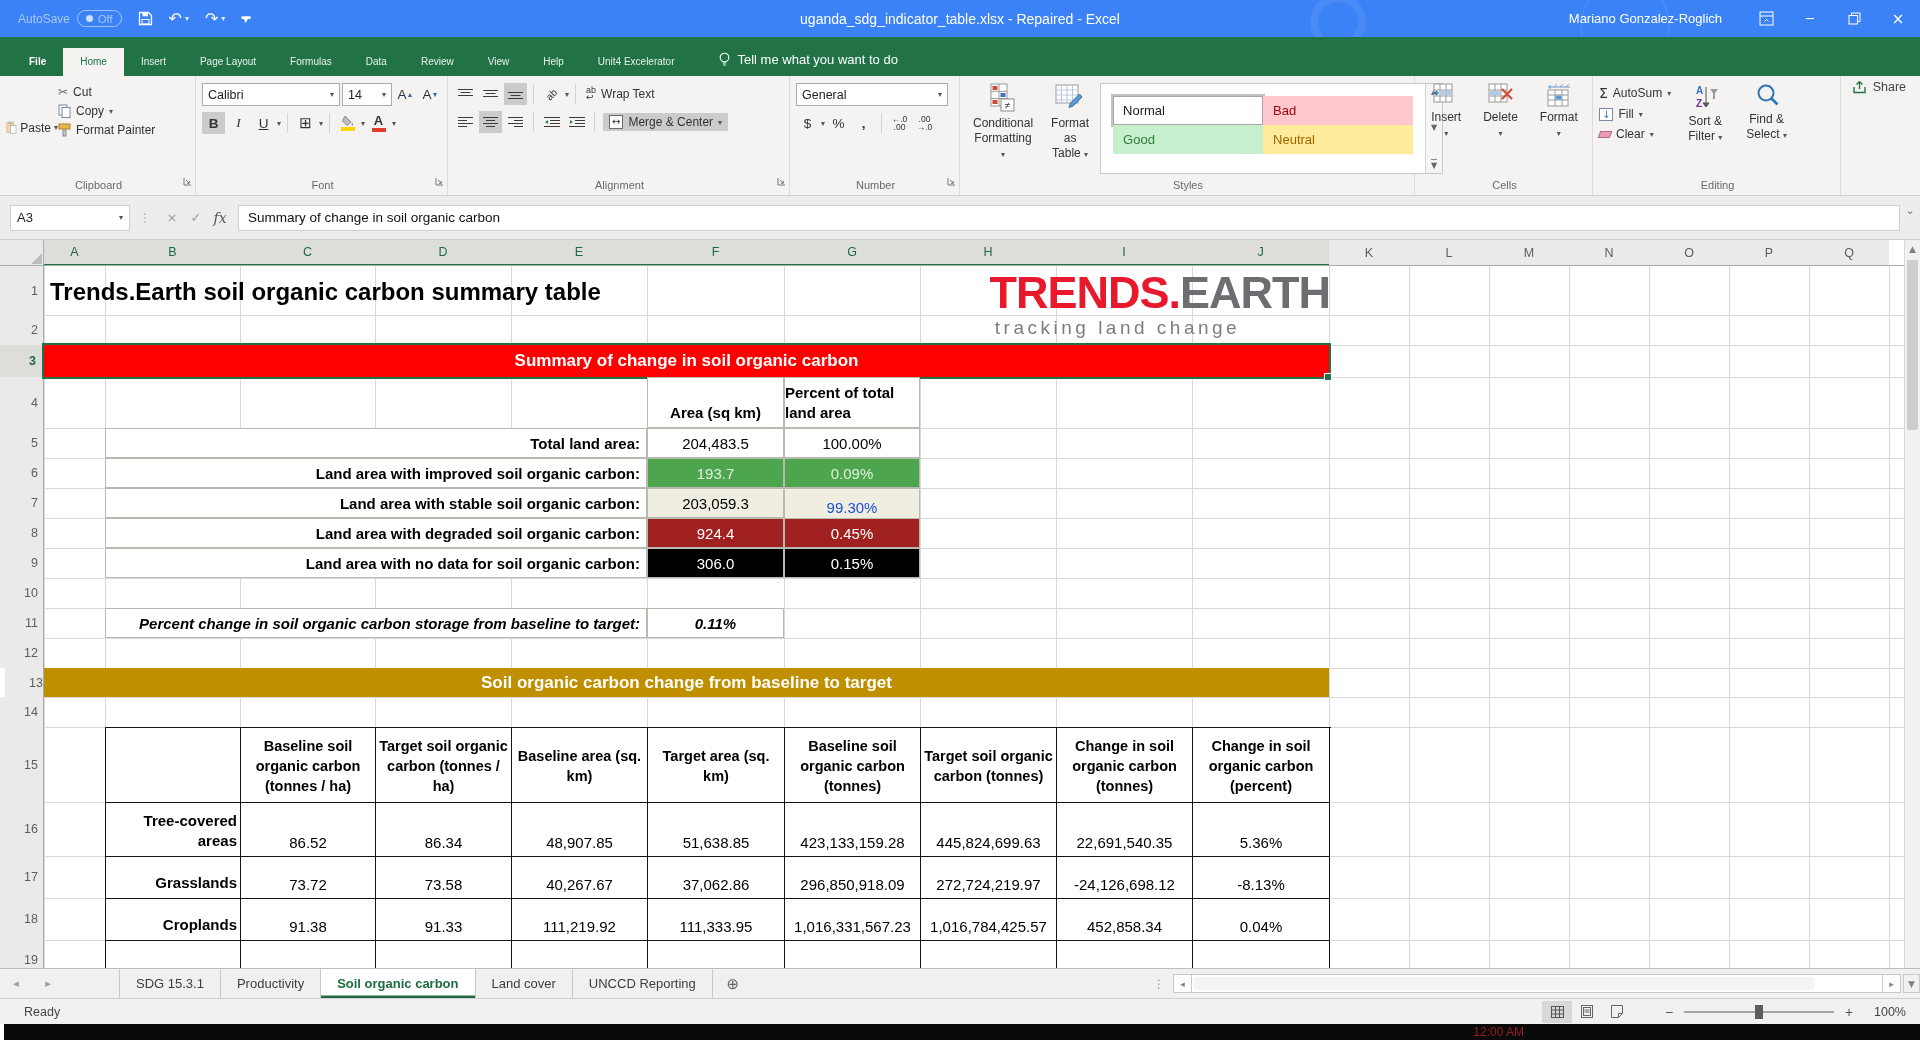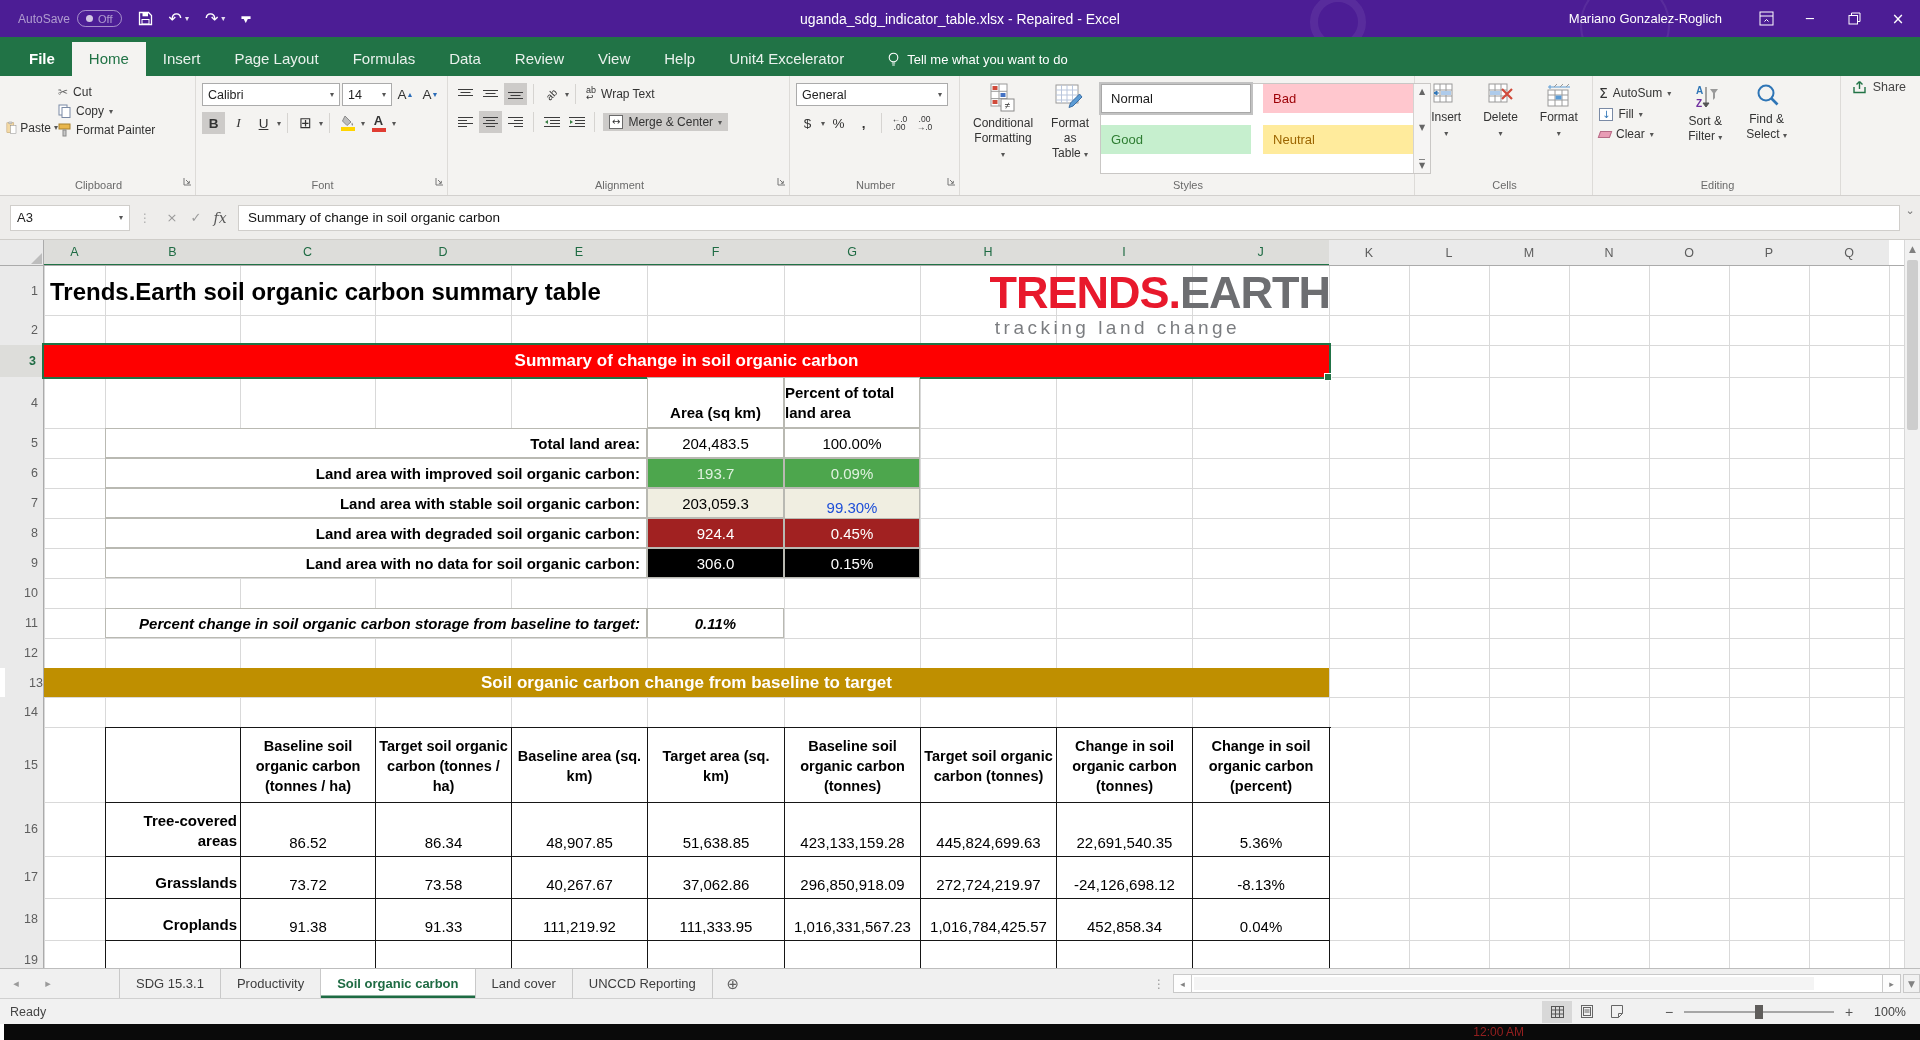--- a/index.html
+++ b/index.html
@@ -2,38 +2,38 @@
 <html><head>
 <meta charset="utf-8">
 <style>
   * { box-sizing: border-box; margin: 0; padding: 0; }
   html,body { width:1920px; height:1040px; overflow:hidden; }
   body { font-family:"Liberation Sans", sans-serif; background:#fff; }
   #app { position:relative; width:1920px; height:1040px; overflow:hidden; background:#fff; }
   .ico { font-family:"DejaVu Sans", sans-serif; }
 
   
-  .titlebar { position:absolute; top:0; left:0; width:1920px; height:37px; background:#4c1d95; color:#fff; }
+  .titlebar { position:absolute; top:0; left:0; width:1920px; height:37px; background:#3b82f6; color:#fff; }
   .tdeco1,.tdeco2 { position:absolute; border:2px solid rgba(255,255,255,.07); border-radius:50%; }
   .tdeco1 { width:90px; height:90px; left:1580px; top:-20px; }
   .tdeco2 { width:56px; height:56px; left:1310px; top:-6px; border-width:8px; }
   .qat { position:absolute; left:18px; top:0; height:37px; display:flex; align-items:center; gap:16px; }
   .autosave { display:flex; align-items:center; gap:7px; font-size:12px; color:rgba(255,255,255,.55); }
   .as-pill { border:1px solid rgba(255,255,255,.5); border-radius:10px; height:17px; display:flex; align-items:center; gap:5px; padding:0 8px; font-size:11px; }
   .as-dot { width:7px; height:7px; border-radius:50%; background:rgba(255,255,255,.75); }
   .qbtn { display:flex; align-items:center; font-size:16px; color:#fff; gap:1px; }
   .qdd { font-size:8px; color:rgba(255,255,255,.85); margin-left:2px; }
   .wtitle { position:absolute; left:0; right:0; top:0; height:37px; display:flex; align-items:center; justify-content:center; font-size:14px; color:#fff; }
   .tright { position:absolute; right:0; top:0; height:37px; display:flex; align-items:center; }
   .uname { font-size:13px; margin-right:22px; color:#fff; }
   .wbtn { width:44px; height:37px; display:flex; align-items:center; justify-content:center; font-size:13px; color:#fff; }
 
   
   .rtabs { position:absolute; top:37px; left:0; width:1920px; height:39px; background:#217346; display:flex; align-items:flex-end; padding-left:12px; }
-  .rtab { padding:8px 17px 9px; font-size:15px; color:#e9f1ec; white-space:nowrap; }
+  .rtab { padding:8px 17px 9px; font-size:10px; color:#e9f1ec; white-space:nowrap; }
   .rtab.file { font-weight:bold; color:#fff; }
   .rtab.active { background:#f4f3f1; color:#217346; }
   .tellme { display:flex; align-items:center; gap:7px; color:#fff; font-size:13px; padding:0 16px 9px 26px; }
   .share-top { position:absolute; right:14px; top:80px; display:flex; gap:6px; align-items:center; font-size:12.5px; color:#444; z-index:5; }
 
   
   .ribbon { position:absolute; top:76px; left:0; width:1920px; height:120px; background:#f4f3f1; border-bottom:1px solid #d2d0ce; display:flex; }
   .rgroup { position:relative; border-right:1px solid #dddbd8; display:flex; flex-direction:column; padding:5px 4px 0 6px; }
   .rbody { flex:1; display:flex; }
   .glabel { height:21px; display:flex; align-items:center; justify-content:center; font-size:11px; color:#6a6a6a; }
@@ -46,21 +46,21 @@
   .combo { background:#fff; border:1px solid #ababab; height:23px; display:flex; align-items:center; justify-content:space-between; padding:0 5px; font-size:12.5px; color:#222; }
   .dd { font-size:8px; color:#555; }
   .tbtn { min-width:23px; height:22px; display:flex; align-items:center; justify-content:center; font-size:13.5px; color:#333; padding:0 2px; }
   .pressed { background:#cdcbc9; }
   .vsep { width:1px; height:20px; background:#d6d4d1; margin:0 4px; }
   .underbar { display:flex; flex-direction:column; align-items:center; line-height:1; font-weight:bold; }
   .underbar i { font-style:normal; font-size:13px; }
   .bar { width:14px; height:4px; margin-top:1px; }
   .vbtn { display:flex; flex-direction:column; align-items:center; justify-content:flex-start; gap:3px; font-size:12px; color:#333; text-align:center; line-height:1.25; padding:2px 7px 0; }
   .styles-gallery { display:flex; border:1px solid #c9c7c5; background:#fff; margin-top:2px; }
-  .sg-grid { display:grid; grid-template-columns:150px 150px; grid-auto-rows:29px; gap:12px; padding:0; }
+  .sg-grid { display:grid; grid-template-columns:150px 150px; grid-auto-rows:29px; gap:0; padding:12px; }
   .swatch { display:flex; align-items:center; padding:0 9px; font-size:13px; border:1px solid transparent; }
   .sg-scroll { width:17px; border-left:1px solid #d5d3d1; display:flex; flex-direction:column; align-items:center; justify-content:space-between; padding:3px 0; color:#666; font-size:8px; background:#f6f5f4; }
   .num2 { display:flex; flex-direction:column; line-height:1; font-size:8.5px; color:#333; align-items:center; }
 
   
   .fbar { position:absolute; top:196px; left:0; width:1920px; height:44px; background:#eeedeb; border-bottom:1px solid #cfcdc9; display:flex; align-items:center; }
   .namebox { margin-left:10px; width:120px; height:26px; background:#fff; border:1px solid #d0cecb; display:flex; align-items:center; justify-content:space-between; padding:0 6px; font-size:13px; color:#222; }
   .fdots { margin:0 9px; color:#adadad; font-size:12px; }
   .fbtn { width:24px; height:26px; display:flex; align-items:center; justify-content:center; color:#9a9a9a; font-size:13px; }
   .fx { font-family:"DejaVu Serif", serif; font-style:italic; color:#555; font-size:14px; }
@@ -107,21 +107,21 @@
   .newsheet { width:40px; display:flex; align-items:center; justify-content:center; color:#5f5f5f; font-size:15px; }
   .splitter { display:flex; align-items:center; color:#9a9a9a; padding:0 8px; font-size:12px; }
   .hscroll { display:flex; align-items:center; gap:0; margin-right:0; }
   .habox { width:19px; height:19px; background:#fdfdfd; border:1px solid #c9c9c9; display:flex; align-items:center; justify-content:center; color:#818181; font-size:9px; }
   .htrack { width:690px; height:19px; background:#fff; border:1px solid #c9c9c9; border-left:none; border-right:none; position:relative; }
   .hthumb { position:absolute; left:2px; top:2px; height:13px; width:620px; background:#f4f4f4; }
   .cornerbox { width:17px; height:19px; background:#f1f1f1; border:1px solid #c9c9c9; display:flex; align-items:center; justify-content:center; color:#818181; font-size:9px; margin-left:2px; }
 
   
   .statusbar { position:absolute; top:998px; left:0; width:1920px; height:26px; background:#f1f1f1; border-top:1px solid #d0d0d0; display:flex; align-items:center; font-size:12.5px; color:#444; }
-  .ready { margin-left:10px; }
+  .ready { margin-left:24px; }
   .sspacer { flex:1; }
   .viewbtn { width:30px; height:22px; display:flex; align-items:center; justify-content:center; }
   .viewbtn.on { background:#d8d8d8; }
   .zminus,.zplus { width:22px; text-align:center; font-size:14px; color:#555; }
   .ztrack { width:150px; height:2px; background:#a6a6a6; position:relative; margin:0 4px; }
   .zthumb { position:absolute; left:71px; top:-6px; width:8px; height:14px; background:#5f5d5b; }
   .zlabel { width:46px; text-align:right; margin-right:14px; color:#444; }
 
   
   .desktop { position:absolute; top:1024px; left:4px; width:1920px; height:16px; background:#0a0a0a; }

